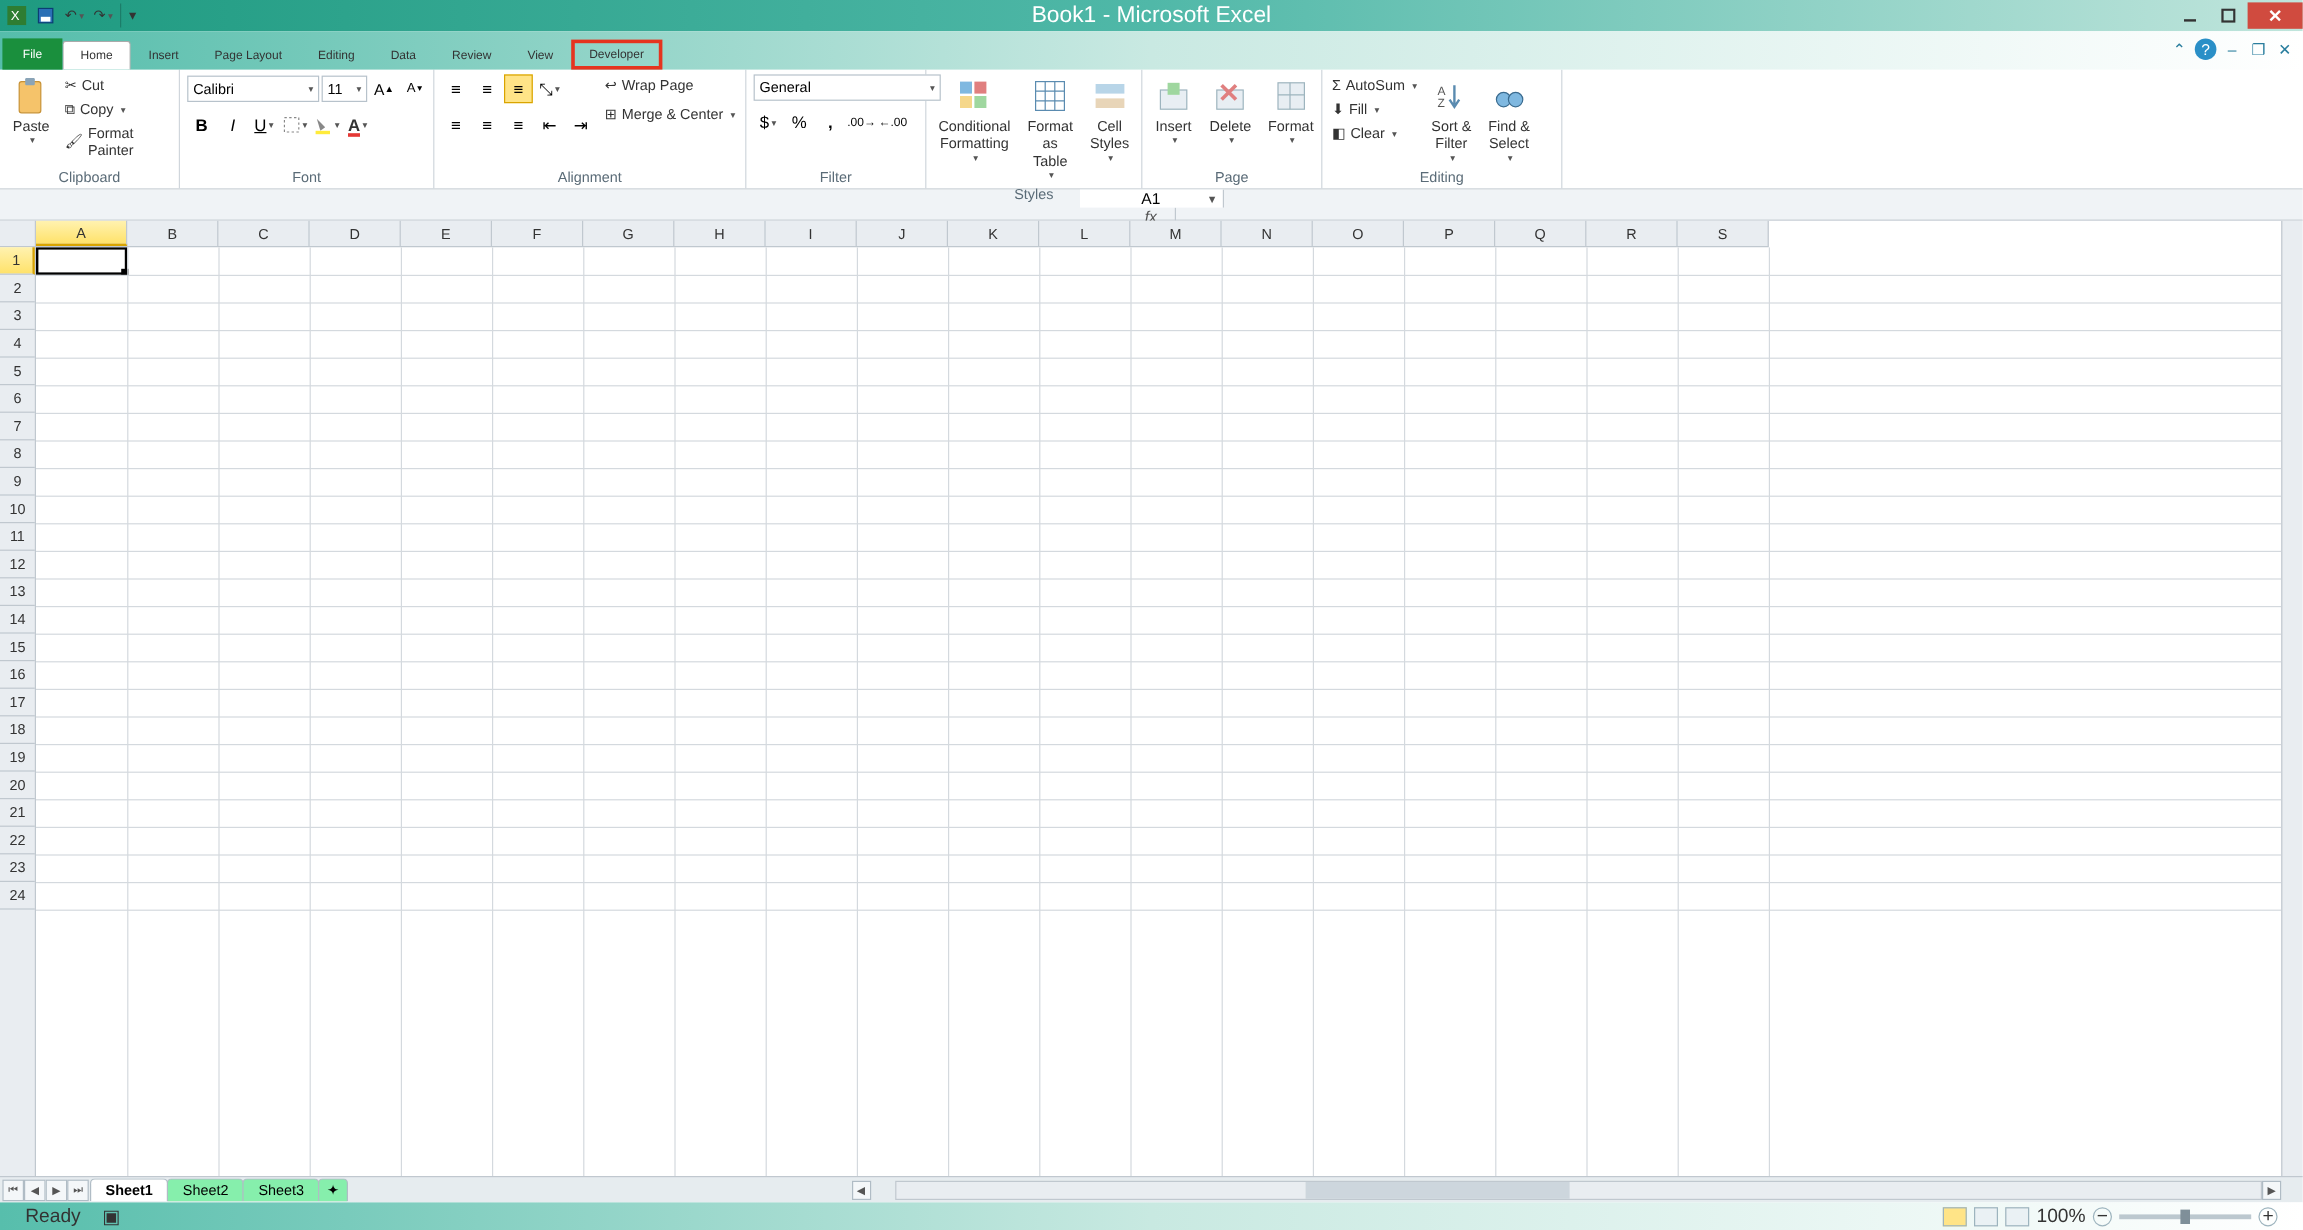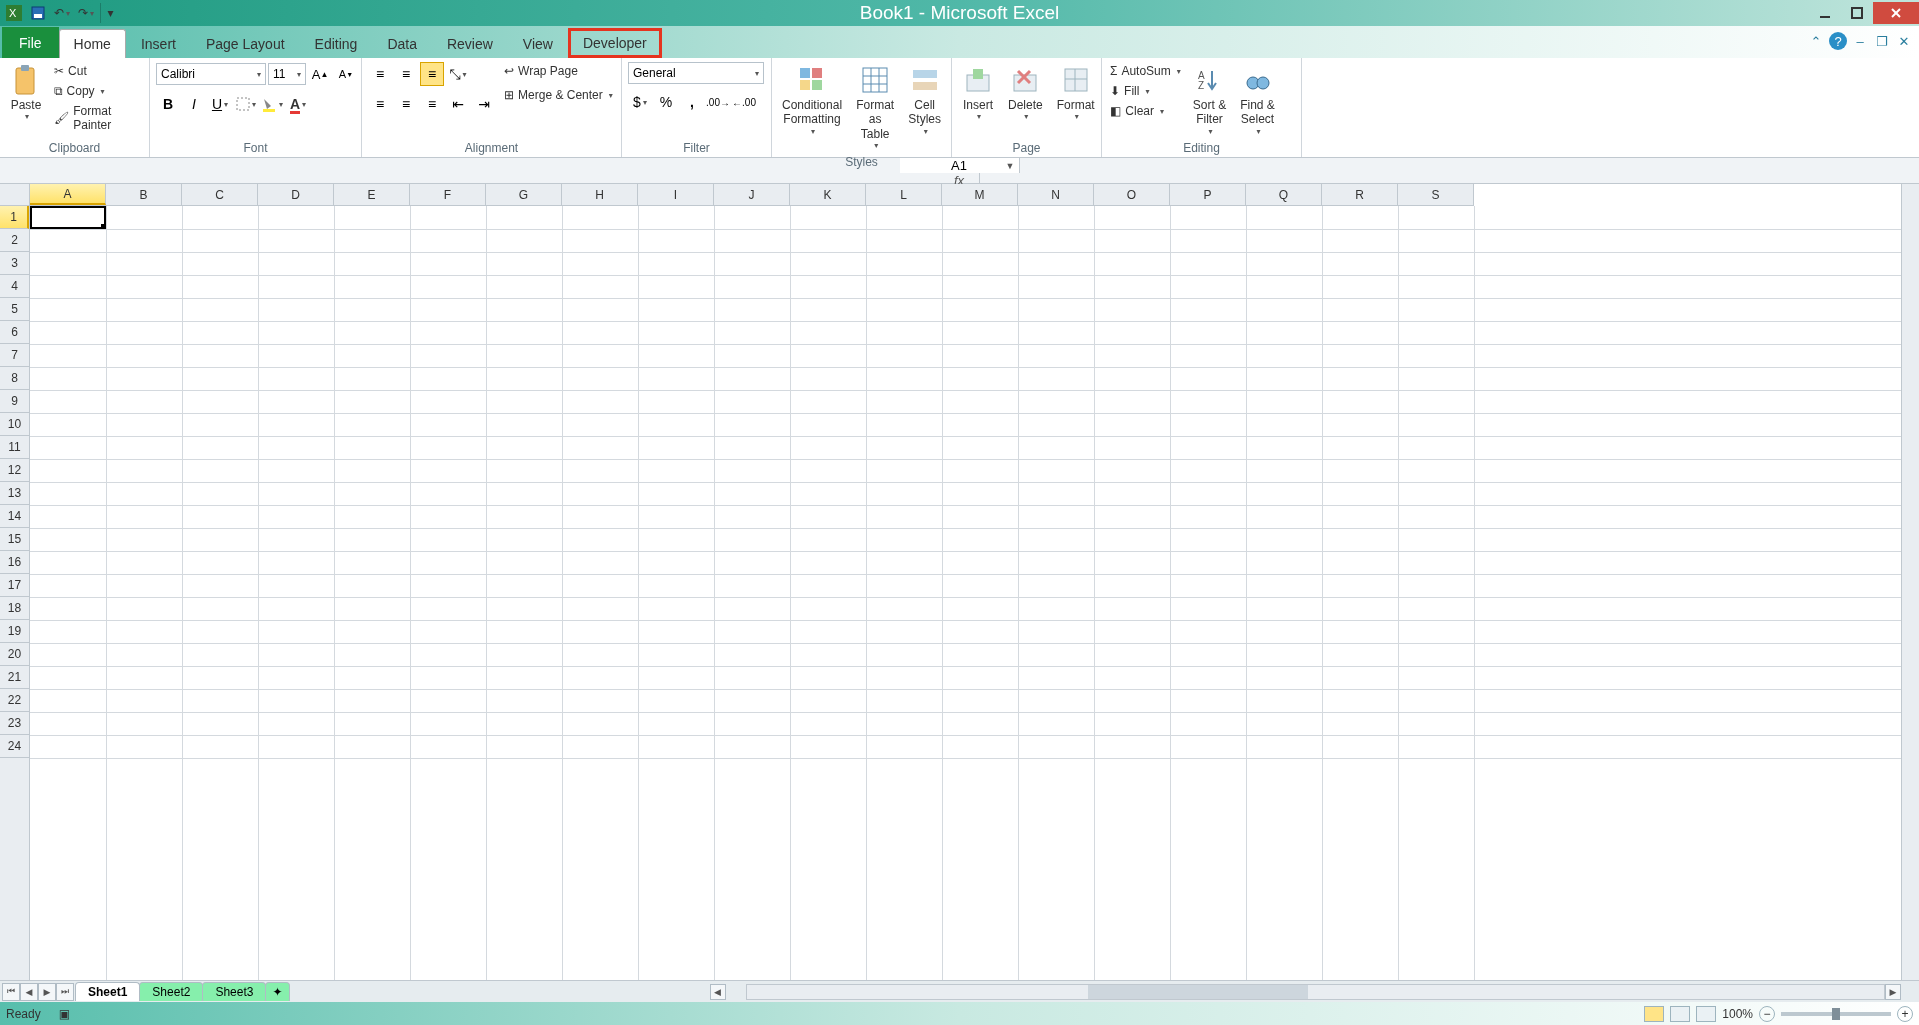--- a/index.html
+++ b/index.html
@@ -5,21 +5,21 @@
 * { box-sizing: border-box; margin: 0; padding: 0; font-family: "Segoe UI", Tahoma, sans-serif; }
 body { width: 1919px; height: 1025px; overflow: hidden; background: #fff; display: flex; flex-direction: column;}
 .titlebar { height: 26px; background: linear-gradient(to right, #1e9a80, #50b8a8, #c0e5dc); display: flex; align-items: center; position: relative; }
 .qat { display: flex; align-items: center; gap: 4px; padding-left: 4px; }
 .qat-item { width: 20px; height: 20px; display: flex; align-items: center; justify-content: center; color: #333; font-size: 12px;}
 .title { position: absolute; left: 50%; transform: translateX(-50%); color: #fff; font-size: 19px; }
 .win-controls { margin-left: auto; display: flex; }
 .win-btn { width: 32px; height: 22px; display: flex; align-items: center; justify-content: center; color: #fff; font-size: 12px;}
 .win-close { background: #d04b3f; width: 46px; }
 .tabsbar { height: 32px; background: linear-gradient(to right, #55bdab, #c9e9e2, #fff); display: flex; align-items: flex-end; padding-left: 2px; position: relative;}
-.tab { padding: 6px 14px; font-size: 14px; color: #333; cursor: pointer; border: 1px solid transparent; border-bottom: none; text-align: right;}
+.tab { padding: 6px 14px; font-size: 10px; color: #333; cursor: pointer; border: 1px solid transparent; border-bottom: none; text-align: right;}
 .tab.file { background: #1a8f3d; color: #fff; border-radius: 0; padding: 7px 16px;}
 .tab.active { background: #fff; border: 1px solid #aaa; border-bottom: none; border-top-left-radius: 3px; border-top-right-radius: 3px;}
 .tab.hl { border: 3px solid #e5341f; padding: 4px 12px; }
 .tabs-right { position: absolute; right: 6px; top: 6px; display: flex; gap: 4px;}
 .tabs-right .ticon { width: 18px; height: 18px; font-size: 13px; display:flex; align-items:center; justify-content:center; color:#2a7e9e; cursor:pointer;}
 .ribbon { height: 100px; background: #fff; border-bottom: 1px solid #c0c8cf; display: flex; }
 .group { border-right: 1px solid #d0d6dc; display: flex; flex-direction: column; justify-content: space-between; padding: 4px 6px 0 6px;}
 .group-label { text-align: center; font-size: 12px; color: #5a6b77; padding: 2px 0; position: relative;}
 .grp-content { display: flex; align-items: flex-start; gap: 6px; flex: 1;}
 .bigbtn { display:flex; flex-direction:column; align-items:center; justify-content:flex-end; font-size:12px; color:#333; padding:2px 4px; cursor:pointer; text-align:center; line-height:1.2;}
@@ -48,21 +48,21 @@
 .cell-cursor .handle { position:absolute; right:-3px; bottom:-3px; width:6px; height:6px; background:#000;}
 .vscroll { width:18px; background:#e9edf1; border-left:1px solid #c0c8cf;}
 .tabs-sheet { height:22px; background:#e6ecef; border-top:1px solid #c0c8cf; display:flex; align-items:center; font-size:12px;}
 .navset { display:flex; gap:0; padding:0 2px;}
 .navbtn { width:18px; height:18px; border:1px solid #b0bcc5; background:#f4f7f9; display:flex; align-items:center; justify-content:center; font-size:9px; color:#555; cursor:pointer;}
 .sheet-tab { padding:2px 12px; border:1px solid #b0bcc5; border-bottom:none; background:#86efac; margin-left:-1px; cursor:pointer; border-top-left-radius:4px; border-top-right-radius:4px;}
 .sheet-tab.active { background:#fff; font-weight:bold;}
 .hscroll-track { flex:1; margin-left:20px; height:16px; background:#e9edf1; border:1px solid #c0c8cf; position:relative;}
 .hscroll-thumb { position:absolute; left:30%; width:220px; height:100%; background:#cdd6dd;}
 .hscroll-btn { width:16px; height:16px; border:1px solid #b0bcc5; background:#f4f7f9; display:flex; align-items:center; justify-content:center; font-size:9px; color:#555;}
-.statusbar { height:23px; background: linear-gradient(to right, #57beac, #c8e9e1, #fff); display:flex; align-items:center; font-size:12px; color:#333; padding:0 6px;}
+.statusbar { height:23px; background: linear-gradient(to right, #57beac, #c8e9e1, #fff); display:flex; align-items:center; font-size:16px; color:#333; padding:0 21px;}
 .status-right { margin-left:auto; display:flex; align-items:center; gap:6px;}
 .viewbtn { width:20px; height:16px; border:1px solid #9db4be; background:#eaf1f4; cursor:pointer;}
 .viewbtn.active { background:#ffe487;}
 .zoom-slider { width:110px; height:4px; background:#bcc8cf; position:relative;}
 .zoom-thumb { position:absolute; left:50%; top:-4px; width:8px; height:12px; background:#7f8f99; transform:translateX(-50%);}
 .dropdown-caret { font-size:8px; color:#555; margin-left:2px;}
 svg { display:block;}
 </style>
 </head>
 <body>
@@ -232,21 +232,21 @@
             <span>Merge &amp; Center</span>
             <span class="dropdown-caret">▾</span>
           </div>
       </div>
     </div>
     <div class="group-label">Alignment</div>
   </div>
 
   <div class="group" style="width:150px;">
     <div class="grp-content" style="flex-direction:column; gap:6px;">
-      <div class="ctrl" style="width:136px;">
+      <div class="ctrl" style="width:156px;">
           <span>General</span>
           <span class="dropdown-caret" style="margin-left:auto;">▾</span>
         </div>
       <div class="fmt-row">
         <div class="fmt-toggle">$<span class="dropdown-caret">▾</span></div>
         <div class="fmt-toggle">%</div>
         <div class="fmt-toggle">
             <b>,</b>
           </div>
         <div class="fmt-toggle" style="font-size:10px;">.00→</div>

